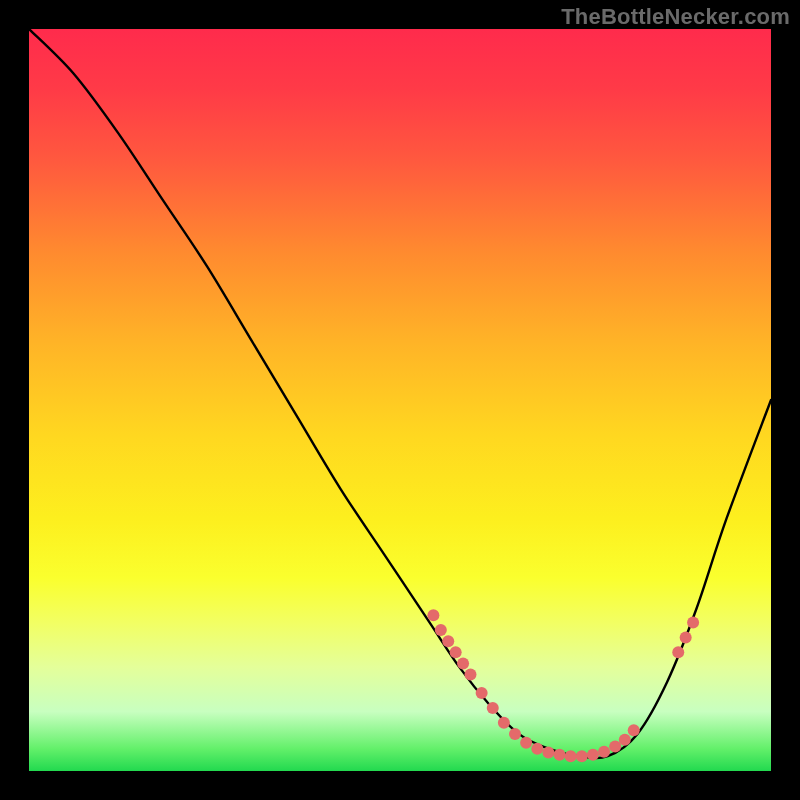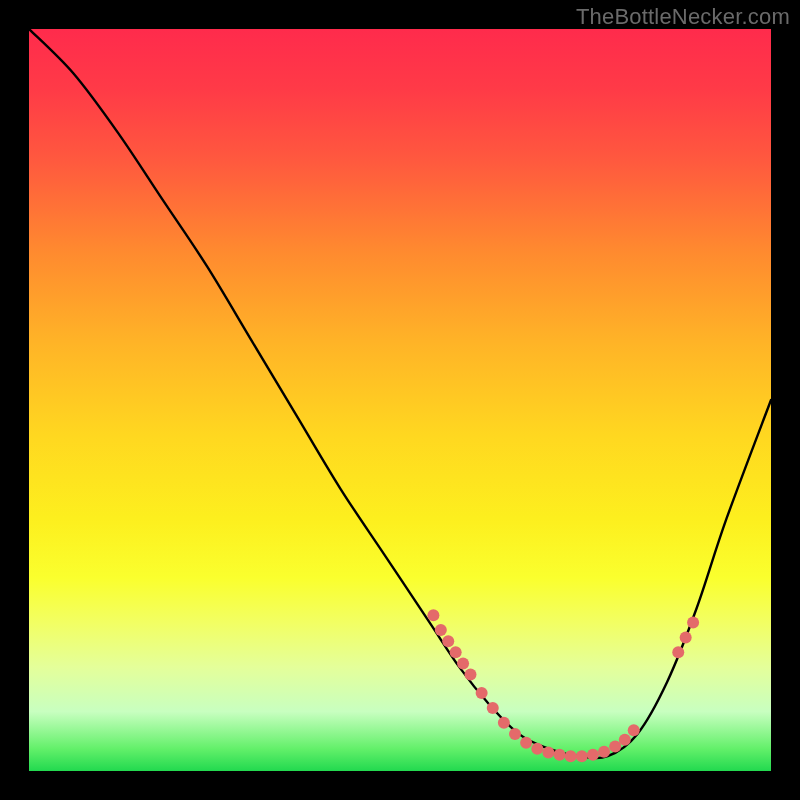--- a/index.html
+++ b/index.html
@@ -50,21 +50,21 @@
     inset: 0;
     width: 742px;
     height: 742px;
   }
   .watermark {
     position: absolute;
     top: 4px;
     right: 10px;
     color: #6a6a6a;
     font-size: 22px;
-    font-weight: 400;
+    font-weight: 700;
     letter-spacing: 0.2px;
     user-select: none;
   }
 </style>
 </head>
 <body>
 
 <div class="stage">
 
   <div class="plot-area">

